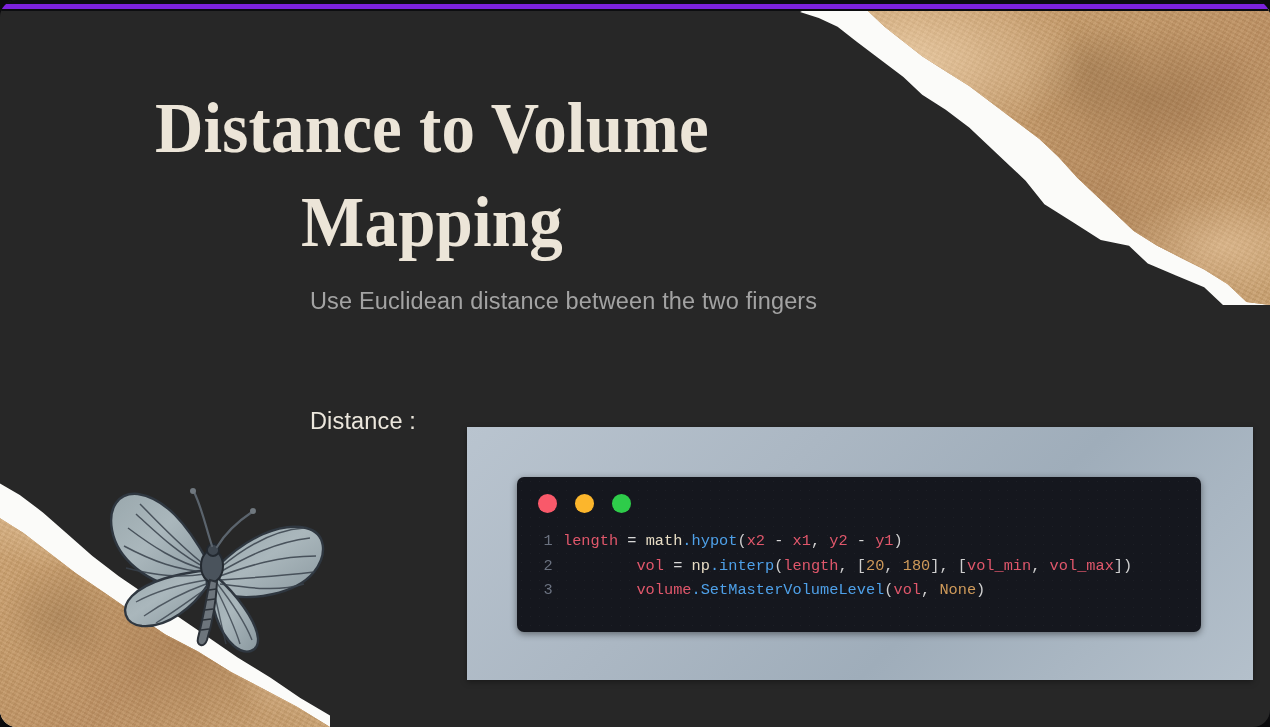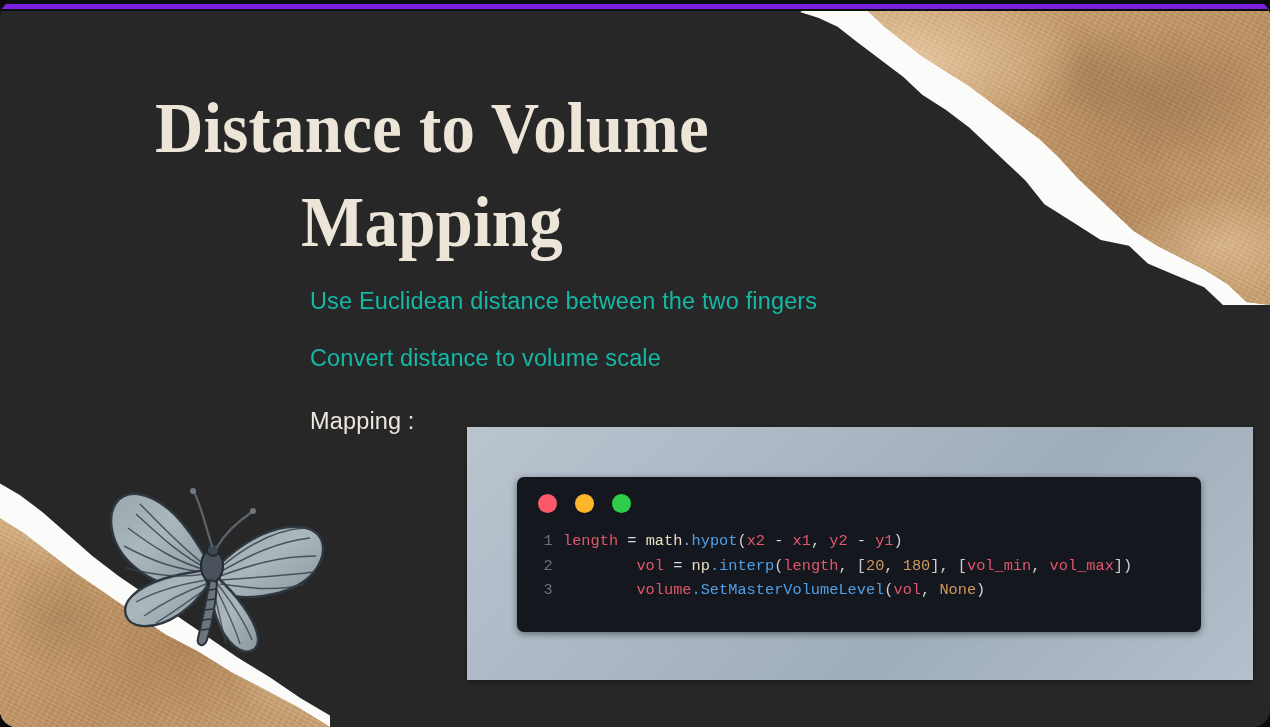--- a/index.html
+++ b/index.html
@@ -136,21 +136,21 @@
     line-height:1.30;
     letter-spacing:.2px;
     text-align:center;
     transform:scaleX(.93);
     transform-origin:50% 50%;
   }
 
   .bullets {
     position:absolute; left:310px; top:288px;
     z-index:30;
-    color:#14b8a6;
+    color:#a3a3a3;
     font-size:23.5px;
     letter-spacing:.15px;
   }
   .bullet-line { margin-bottom:30px; white-space:nowrap; }
   .example-label {
     position:absolute; left:310px; top:408px;
     z-index:30;
     color:#ece7dd;
     font-size:23.5px;
     letter-spacing:.15px;
@@ -305,24 +305,23 @@
       <path d="M157 77 C166 62 180 50 192 42" stroke="#5b646d" stroke-width="2.2" fill="none" stroke-linecap="round"></path>
       <circle cx="133" cy="21" r="3" fill="#70787f"></circle>
       <circle cx="193" cy="41" r="3" fill="#70787f"></circle>
     </svg>
   </div>
 
   <div class="title">Distance to Volume Mapping</div>
 
   <div class="bullets">
     <div class="bullet-line">Use Euclidean distance between the two fingers</div>
-    <div class="bullet-line">Convert distance to volume scale</div>
-  </div>
-
-  <div class="example-label">Mapping :</div>
+  </div>
+
+  <div class="example-label">Distance :</div>
 
   <div class="code-card">
     <div class="terminal">
       <div class="dots">
         <div class="dot red"></div>
         <div class="dot yellow"></div>
         <div class="dot green"></div>
       </div>
       <div class="code" id="code-body"><div class="code-row"><span class="lineno">1</span><span class="code-text"><span class="t-var">length</span><span class="t-punc"> </span><span class="t-op">=</span><span class="t-punc"> </span><span class="t-mod">math</span><span class="t-fn">.hypot</span><span class="t-punc">(</span><span class="t-var">x2</span><span class="t-op"> - </span><span class="t-var">x1</span><span class="t-punc">, </span><span class="t-var">y2</span><span class="t-op"> - </span><span class="t-var">y1</span><span class="t-punc">)</span></span></div><div class="code-row"><span class="lineno">2</span><span class="code-text"><span class="t-punc">        </span><span class="t-var">vol</span><span class="t-punc"> </span><span class="t-op">=</span><span class="t-punc"> </span><span class="t-mod">np</span><span class="t-fn">.interp</span><span class="t-punc">(</span><span class="t-var">length</span><span class="t-punc">, [</span><span class="t-num">20</span><span class="t-punc">, </span><span class="t-num">180</span><span class="t-punc">], [</span><span class="t-var">vol_min</span><span class="t-punc">, </span><span class="t-var">vol_max</span><span class="t-punc">])</span></span></div><div class="code-row"><span class="lineno">3</span><span class="code-text"><span class="t-punc">        </span><span class="t-var">volume</span><span class="t-fn">.SetMasterVolumeLevel</span><span class="t-punc">(</span><span class="t-var">vol</span><span class="t-punc">, </span><span class="t-const">None</span><span class="t-punc">)</span></span></div></div>
     </div>

